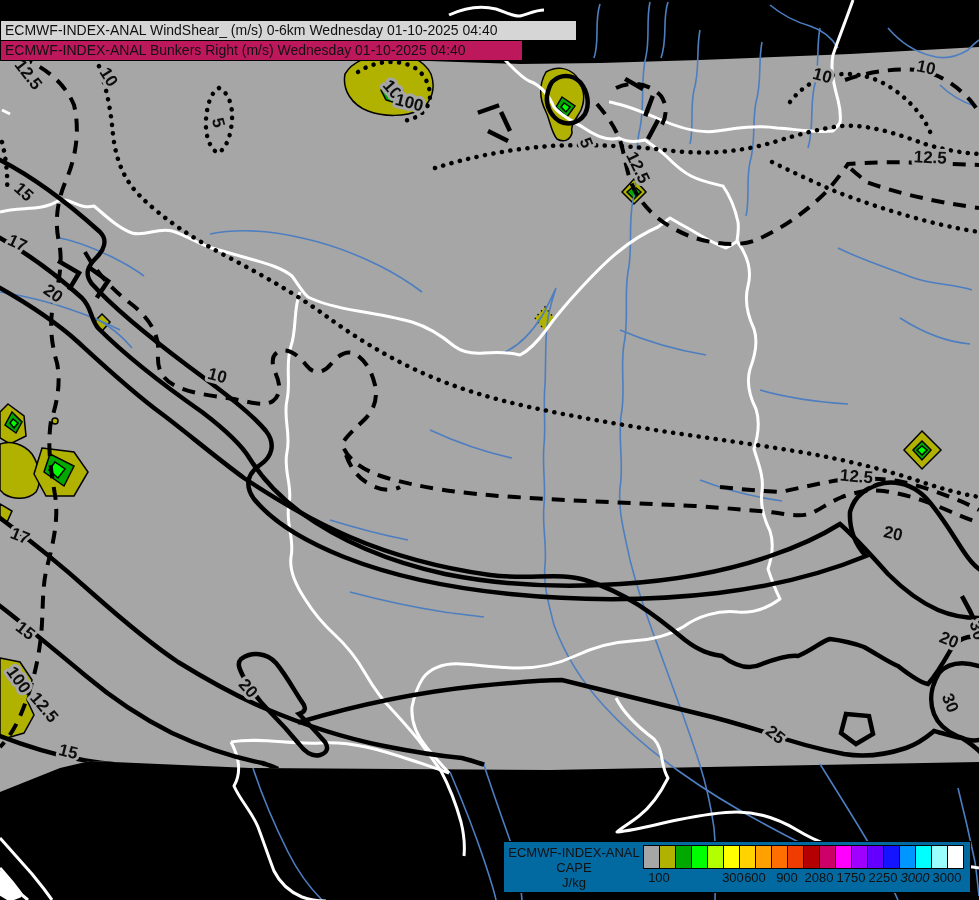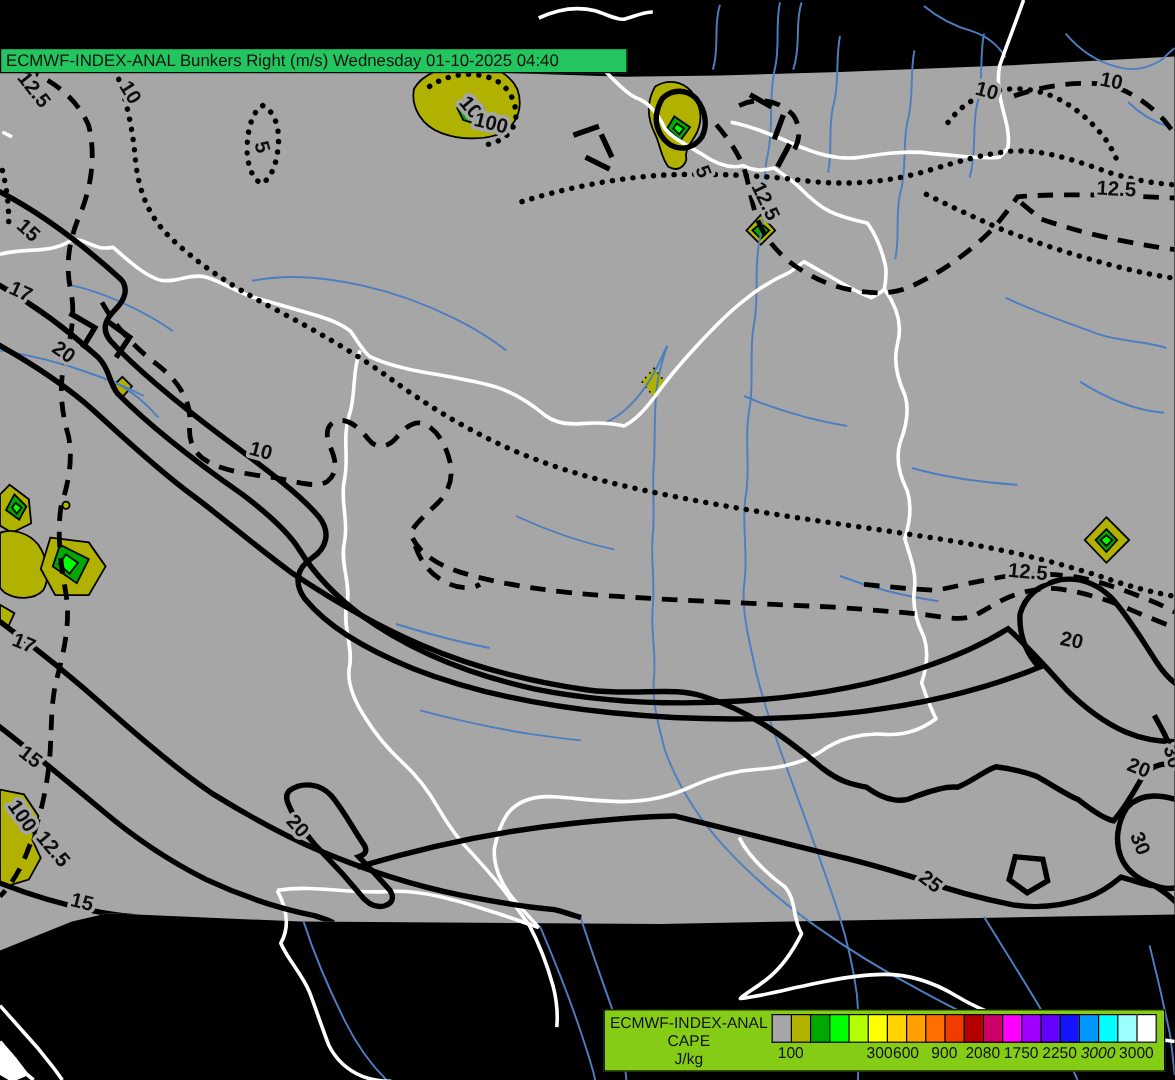--- a/index.html
+++ b/index.html
@@ -196,23 +196,24 @@
         <text x="244" y="692" transform="rotate(48 244 692)" class="clabel" style="stroke: rgb(166, 166, 166);">20</text>
         <text x="856" y="482" transform="rotate(5 856 482)" class="clabel" style="stroke: rgb(166, 166, 166);">12.5</text>
         <text x="892" y="539" transform="rotate(12 892 539)" class="clabel" style="stroke: rgb(166, 166, 166);">20</text>
         <text x="947" y="645" transform="rotate(22 947 645)" class="clabel" style="stroke: rgb(166, 166, 166);">20</text>
         <text x="772" y="739" transform="rotate(38 772 739)" class="clabel" style="stroke: rgb(166, 166, 166);">25</text>
         <text x="945" y="705" transform="rotate(68 945 705)" class="clabel" style="stroke: rgb(166, 166, 166);">30</text>
         <text x="972" y="632" transform="rotate(75 972 632)" class="clabel" style="stroke: rgb(166, 166, 166);">30</text>
       </g>
 </svg>
 
-<div id="trow3" class="trow" style="background: #22c55e;">ECMWF-INDEX-ANAL Bunkers Right (m/s) Wednesday 01-10-2025 04:40</div>
-
-<div id="legend" style="background: #84cc16;">
+<div id="trow2" class="trow" style="background: rgb(214, 214, 214);">ECMWF-INDEX-ANAL WindShear_ (m/s) 0-6km Wednesday 01-10-2025 04:40</div>
+<div id="trow3" class="trow" style="background: #be185d;">ECMWF-INDEX-ANAL Bunkers Right (m/s) Wednesday 01-10-2025 04:40</div>
+
+<div id="legend" style="background: #0369a1;">
   <div id="legend-text">
     <div>ECMWF-INDEX-ANAL</div>
     <div>CAPE</div>
     <div>J/kg</div>
   </div>
   <div id="colorbar">
         <div class="swatch" style="background: rgb(166, 166, 166);"></div>
         <div class="swatch" style="background: rgb(177, 177, 0);"></div>
         <div class="swatch" style="background: rgb(0, 168, 0);"></div>
         <div class="swatch" style="background: rgb(0, 255, 0);"></div>

